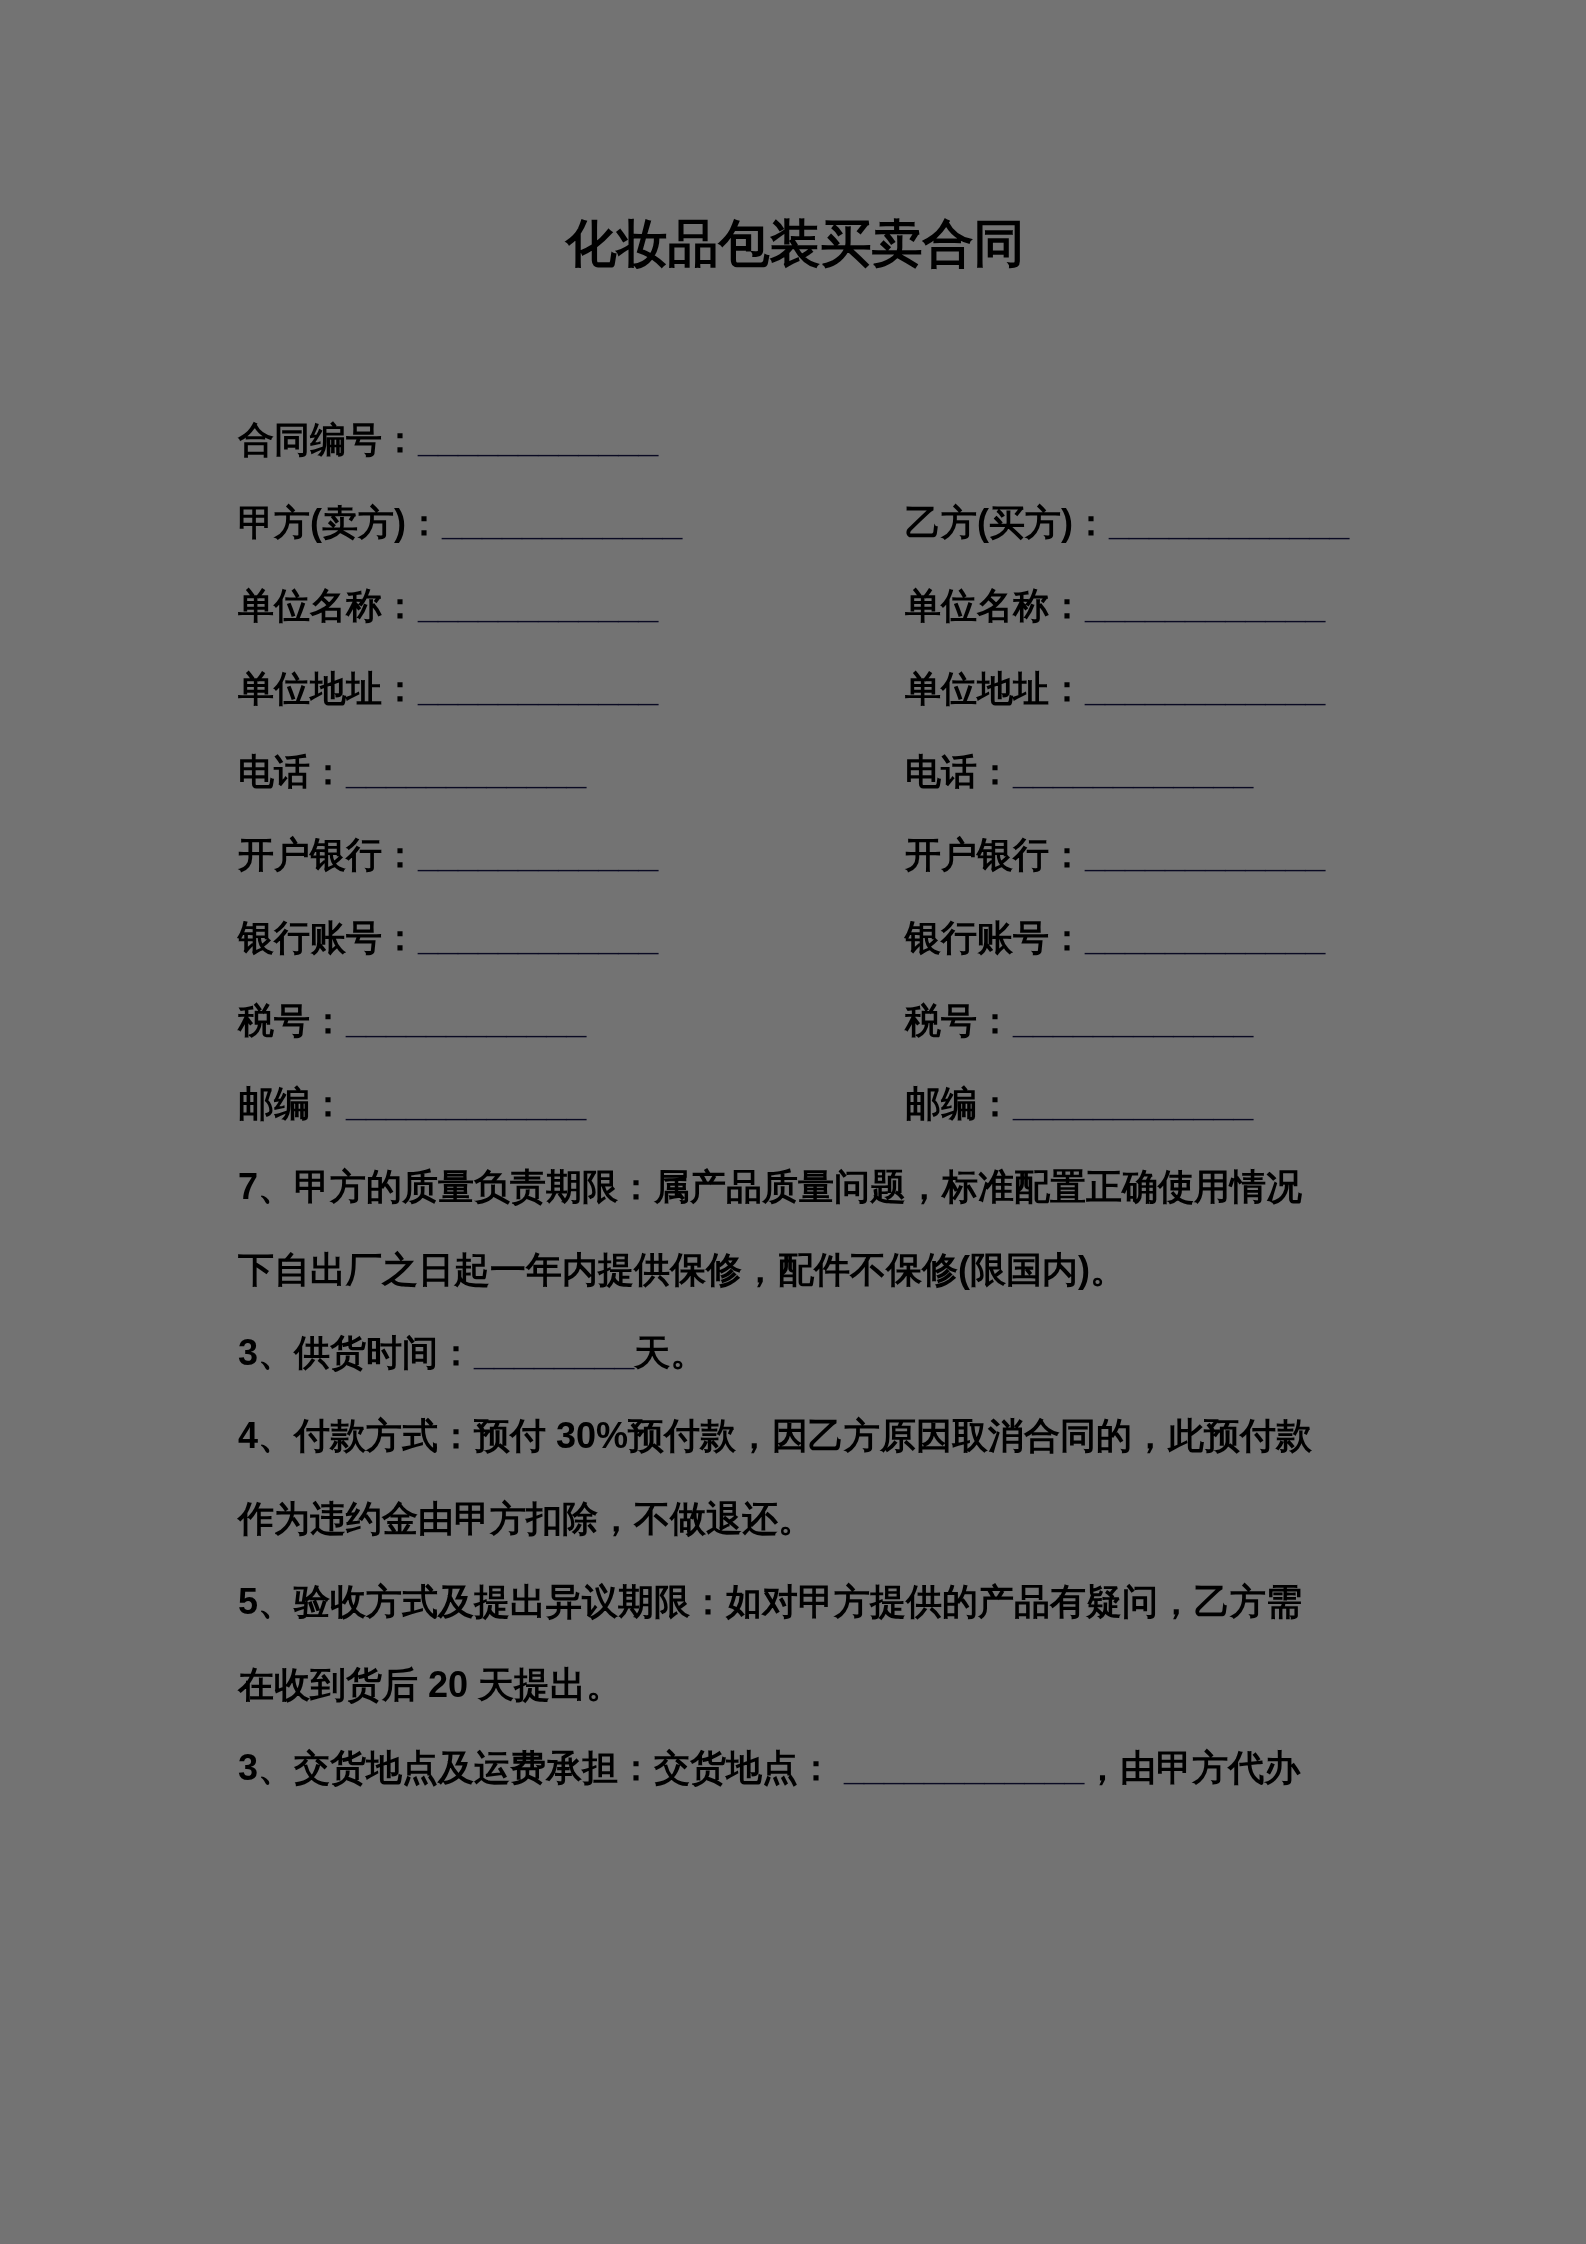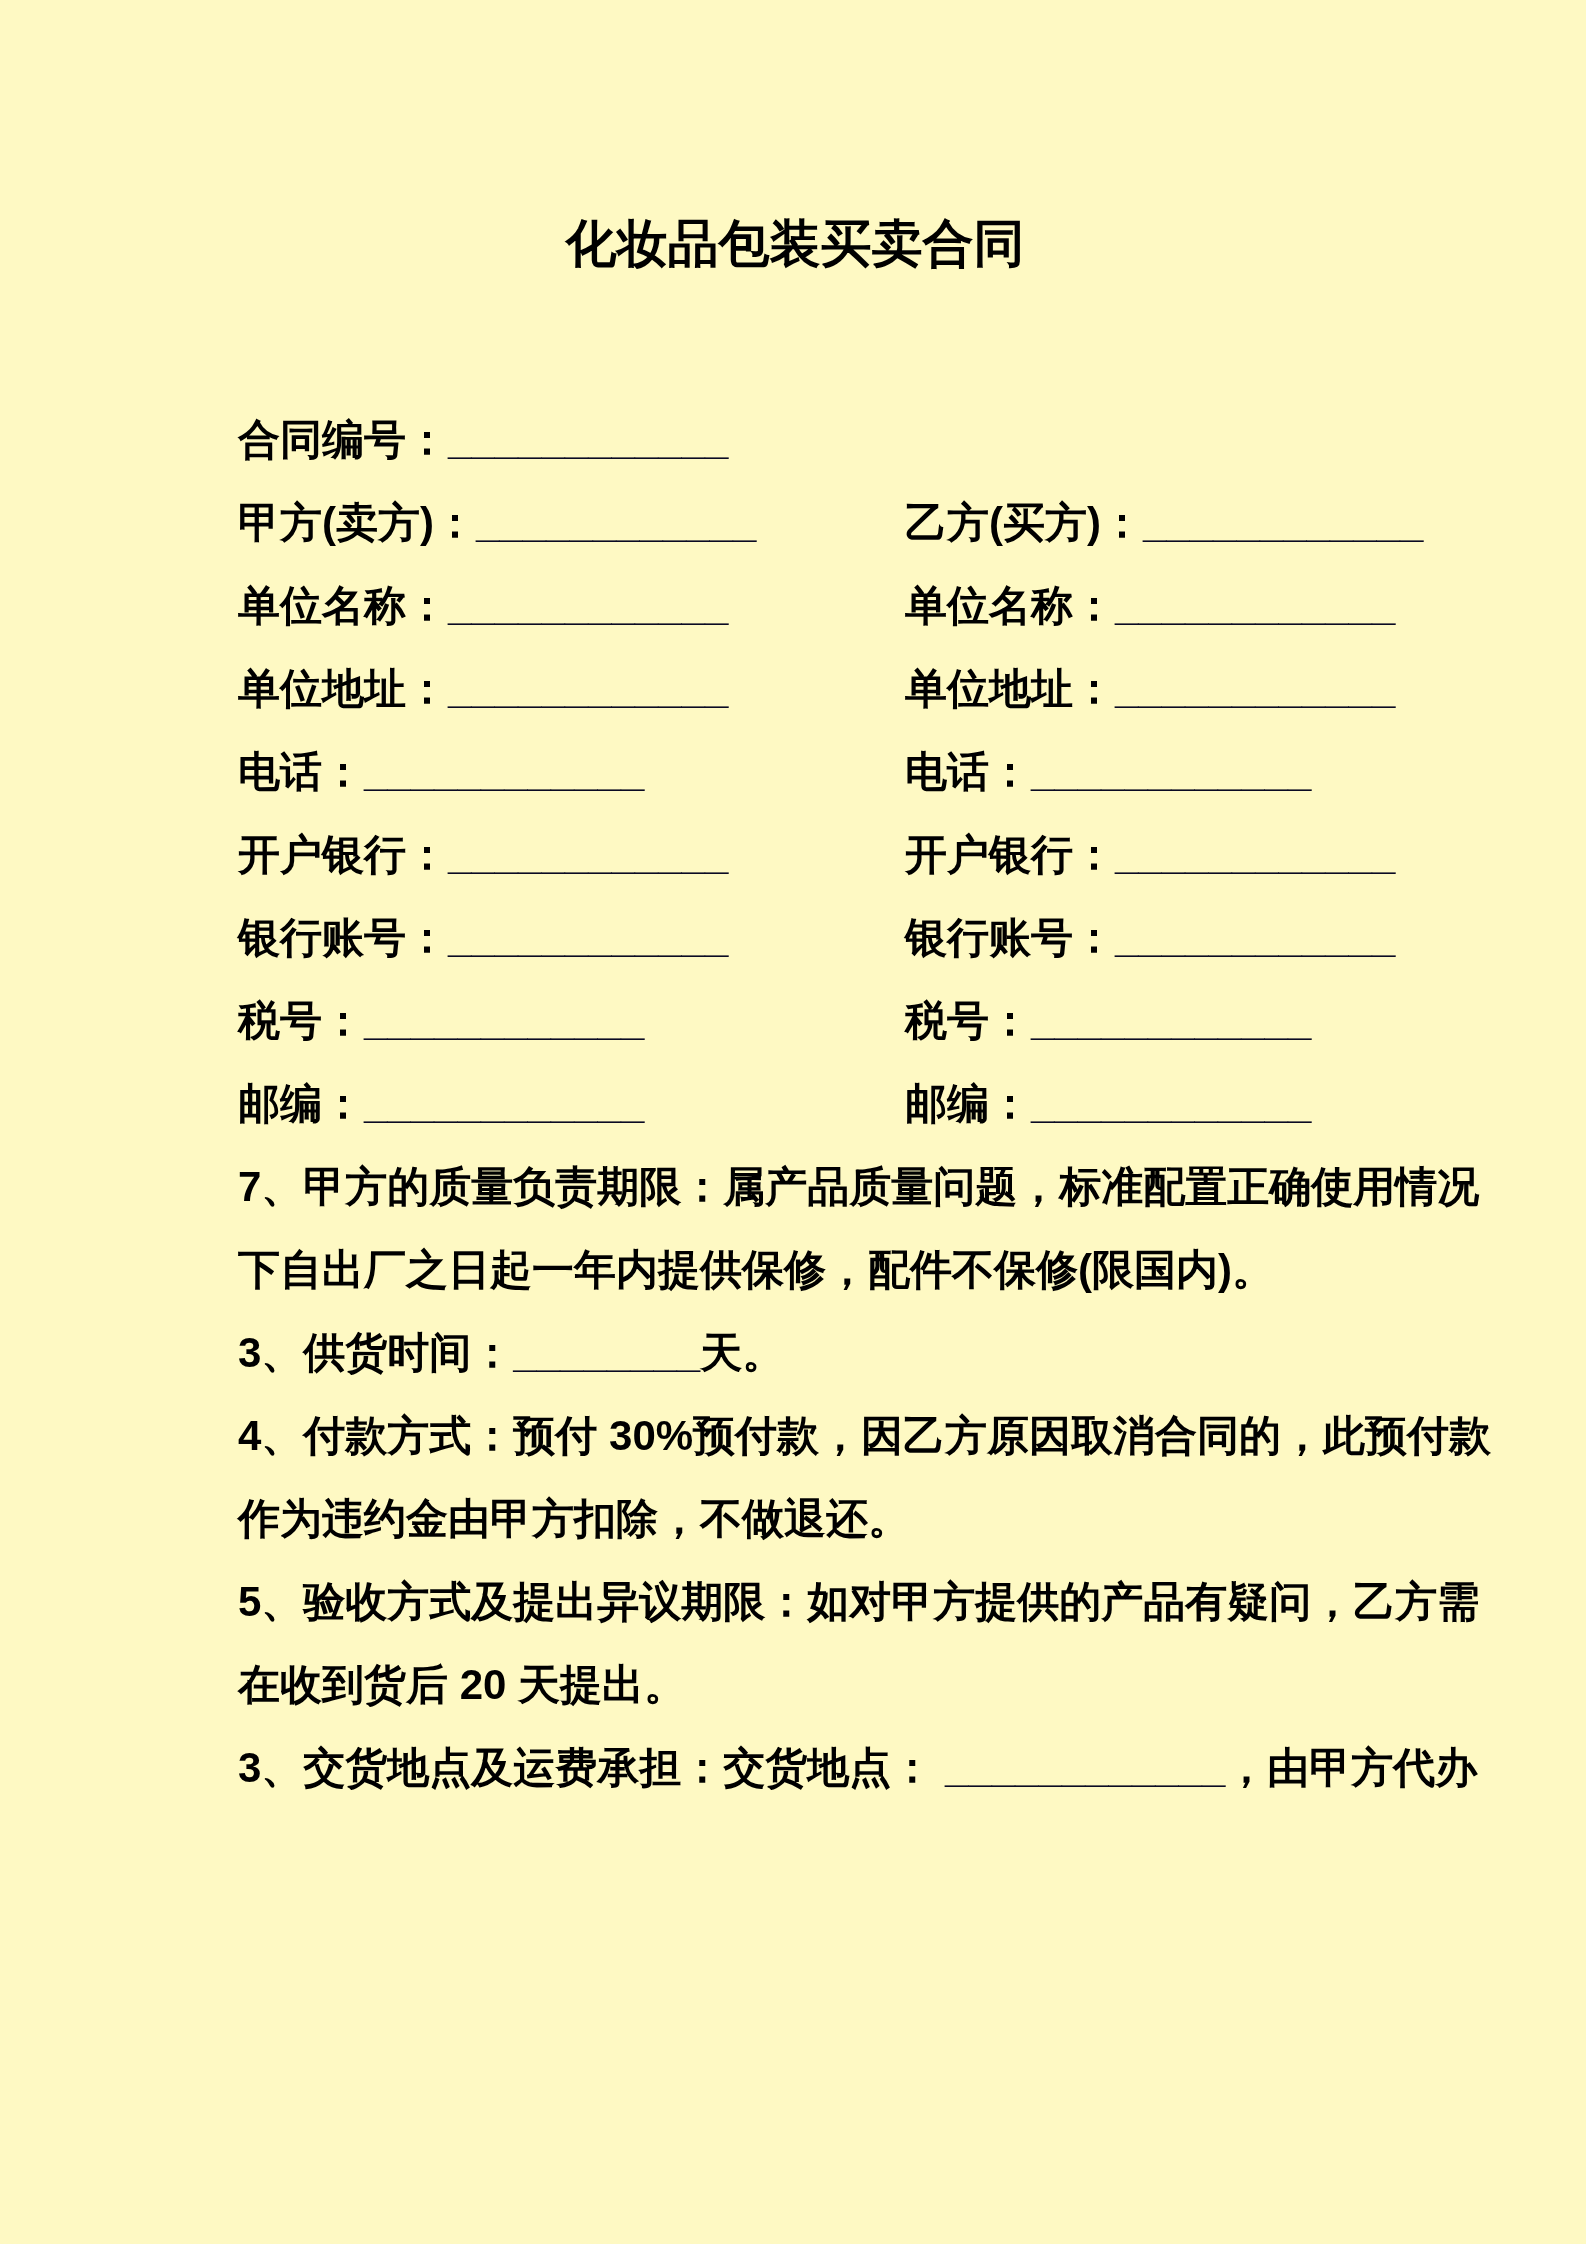--- a/index.html
+++ b/index.html
@@ -1,39 +1,39 @@
 <!DOCTYPE html>
 <html><head>
 <meta charset="utf-8">
 <style>
   html,body { margin:0; padding:0; background:#ffffff; }
   .page {
     position:relative;
     width:1586px;
     height:2244px;
-    background:#fef9c3;
+    background:#737373;
     overflow:hidden;
     font-family:"Liberation Sans", sans-serif;
     font-weight:700;
     color:#000000;
   }
   .content {
     padding:213px 0 0 238px;
     width:1114px;
   }
   .title {
     margin:0 0 123px 0;
     font-size:51px;
     line-height:62px;
     text-align:center;
     font-weight:700;
     white-space:nowrap;
   }
   .line {
-    font-size:42px;
+    font-size:36px;
     line-height:83px;
     white-space:nowrap;
   }
   .two-col { display:flex; }
   .cell-left { width:659px; flex:none; }
   .cell-right { flex:none;margin-left:8px; }
   .blank { color:#0a0a23; }
 </style>
 </head>
 <body>

